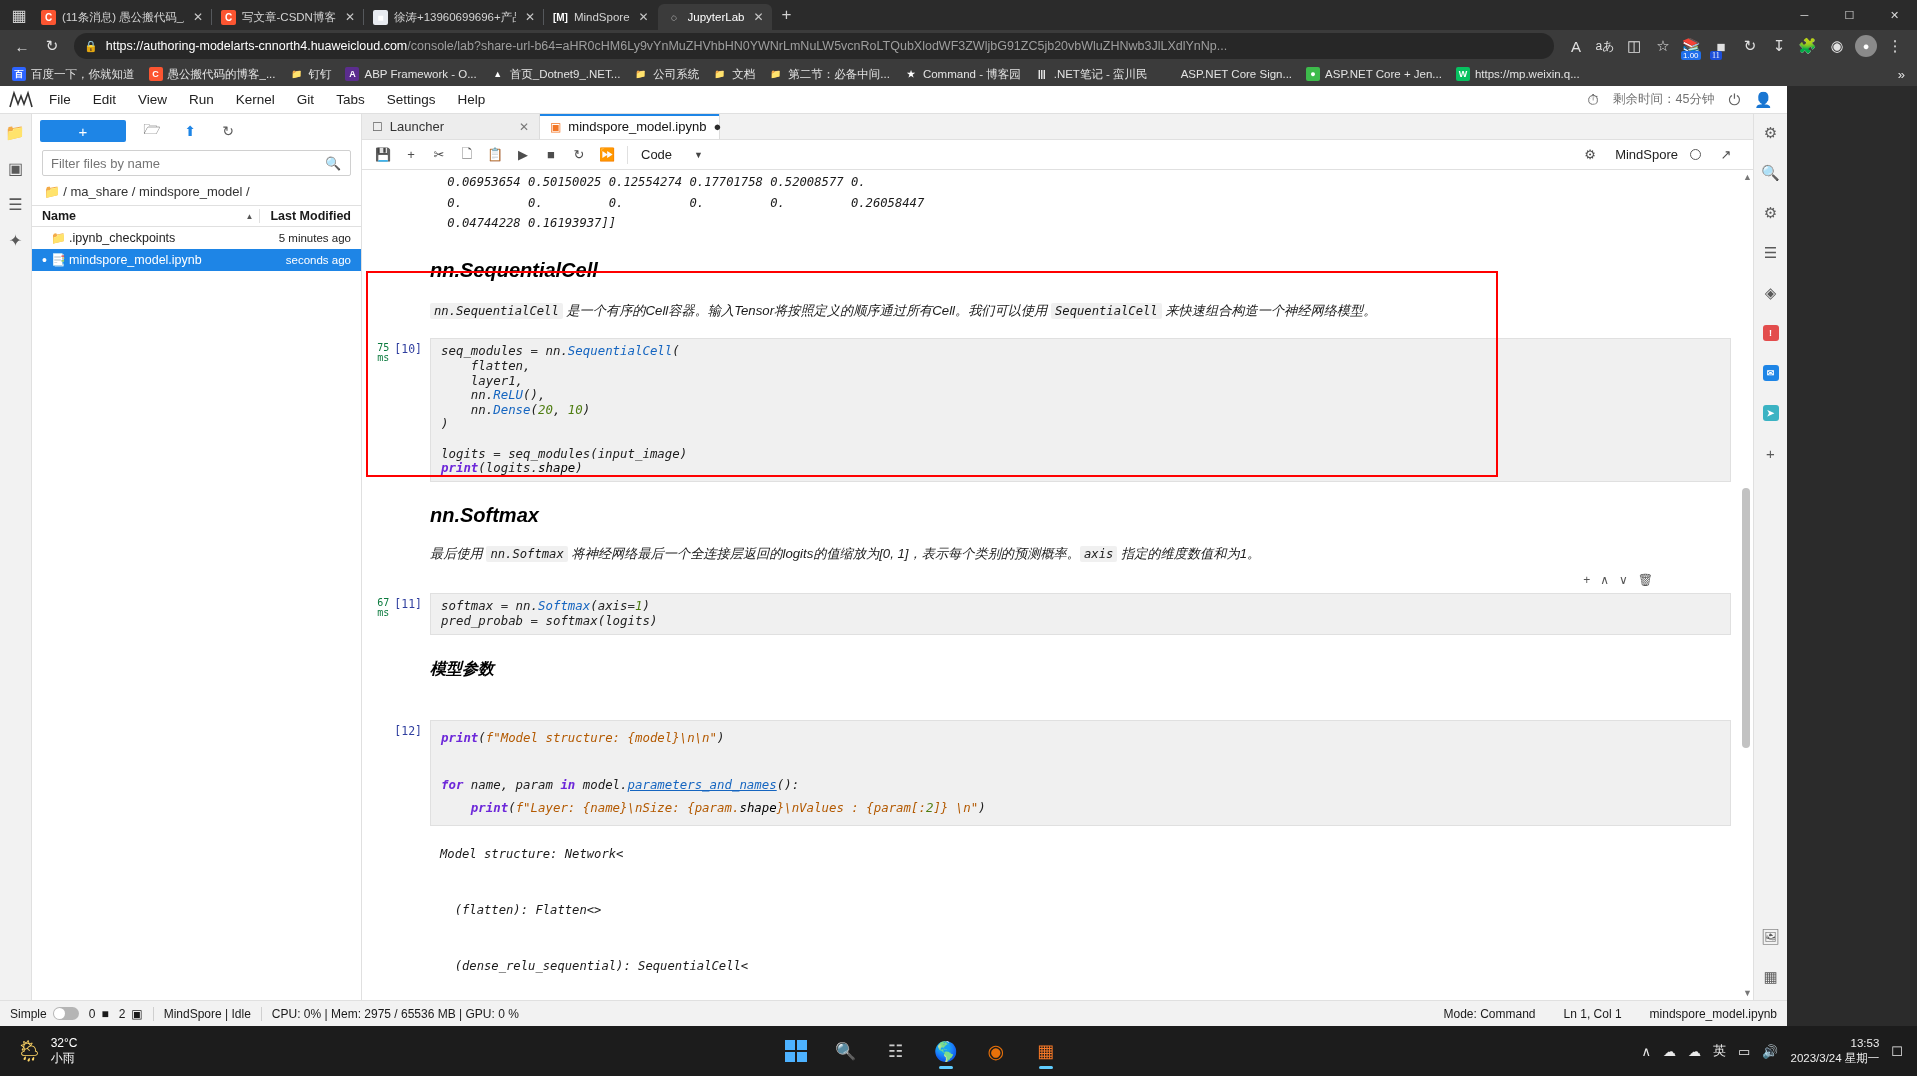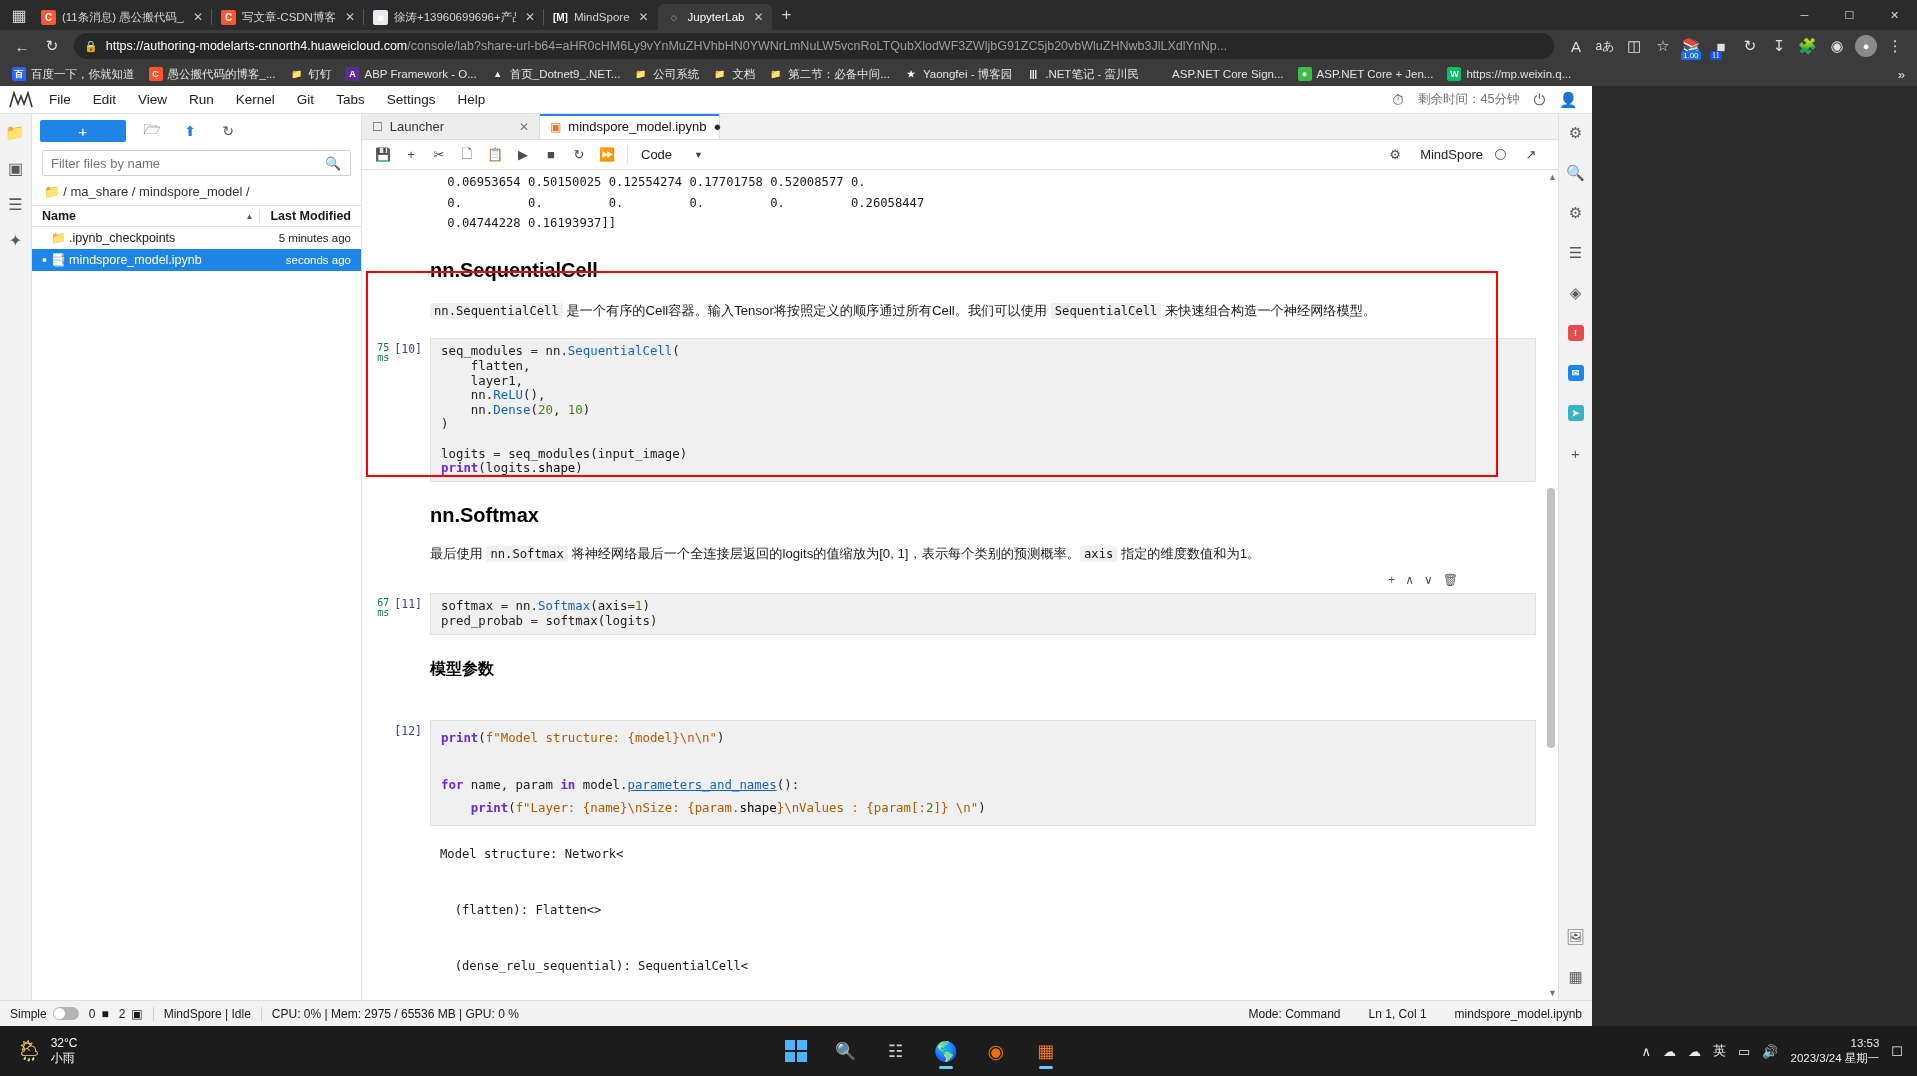--- a/index.html
+++ b/index.html
@@ -106,21 +106,21 @@
   .bi-abp  { background: #5b2d8e; border-radius: 50%; }
   .bi-dotnet { background: transparent; color: #9b8ec4; font-size: 12px; }
   .bi-net { background: transparent; color: #4b8bf5; font-weight: bold; font-size: 11px; }
   .bi-aspnet { background: transparent; }
   .bi-green { background: #3dbb4b; border-radius: 50%; }
   .bi-wx { background: #07c160; border-radius: 3px; }
   .bm-overflow { margin-left: auto; color: #e3e3e3; font-size: 13px; padding: 0 6px; flex: 0 0 auto; }
 
   
   .jlab {
-    position: absolute; left: 0; top: 86px; width: 1592px; height: 940px;
+    position: absolute; left: 0; top: 86px; width: 1787px; height: 940px;
     background: #ffffff; display: flex; flex-direction: column;
     font-family: "Liberation Sans", sans-serif;
   }
   .jl-menubar {
     height: 28px; border-bottom: 1px solid #e0e0e0; display: flex; align-items: center;
     padding-left: 4px; gap: 0; background: #fff; flex: 0 0 28px;
   }
   .jl-logo { width: 34px; height: 26px; display: flex; align-items: center; justify-content: center; }
   .jl-menu-item { padding: 3px 11px; font-size: 13.5px; color: #212121; border-radius: 2px; }
   .jl-menu-right { margin-left: auto; display: flex; align-items: center; gap: 14px; padding-right: 14px; }
@@ -224,21 +224,21 @@
   }
   .nb-pane { flex: 1 1 auto; position: relative; overflow: hidden; }
   .nb-content { padding: 0 0 0 0; }
 
   .cellwrap { display: flex; position: relative; padding: 0 22px 0 6px; }
   .prompt {
     flex: 0 0 62px; text-align: right; padding: 4px 8px 0 0; font-family: "DejaVu Sans Mono", monospace;
     font-size: 11.5px; color: #303f9f; display: flex; justify-content: flex-end; align-items: flex-start; gap: 5px;
   }
   .prompt .timing { color: #0a7a3d; font-size: 10px; text-align: center; line-height: 1.0; padding-top: 1px; }
-  .cellbody { flex: 1 1 auto; min-width: 0; }
+  .cellbody { flex: 1 1 auto; min-width: 0; font-style: italic; }
 
   .md-text { font-size: 13.2px; color: #1a1a1a; line-height: 1.7; padding: 4px 0; }
   .md-h2 { font-size: 20px; font-weight: bold; color: #000; padding: 10px 0 6px 0; }
   .md-h2.cn { font-size: 16px; }
   code.inl {
     background: #f0f0f0; font-family: "DejaVu Sans Mono", monospace; font-size: 12.2px;
     padding: 1px 4px; color: #1a1a1a; border-radius: 2px;
   }
   .codecell {
     background: #f0f0f0; border: 1px solid #e0e0e0; font-family: "DejaVu Sans Mono", monospace;
@@ -418,21 +418,21 @@
     <div class="bm">
         <span class="bi bi-folder">📁</span>
         <span>文档</span>
       </div>
     <div class="bm">
         <span class="bi bi-folder">📁</span>
         <span>第二节：必备中间...</span>
       </div>
     <div class="bm">
         <span class="bi bi-dotnet">★</span>
-        <span>Yaongfei - 博客园</span>
+        <span>Command - 博客园</span>
       </div>
     <div class="bm">
         <span class="bi bi-net">|||</span>
         <span>.NET笔记 - 蛮川民</span>
       </div>
     <div class="bm">
         <span class="bi bi-aspnet" style="display:grid;grid-template-columns:6px 6px;grid-template-rows:6px 6px;gap:1px;">
           <i style="background:#e8483c;display:block;"></i>
           <i style="background:#4caf50;display:block;"></i>
           <i style="background:#f5b400;display:block;"></i>

